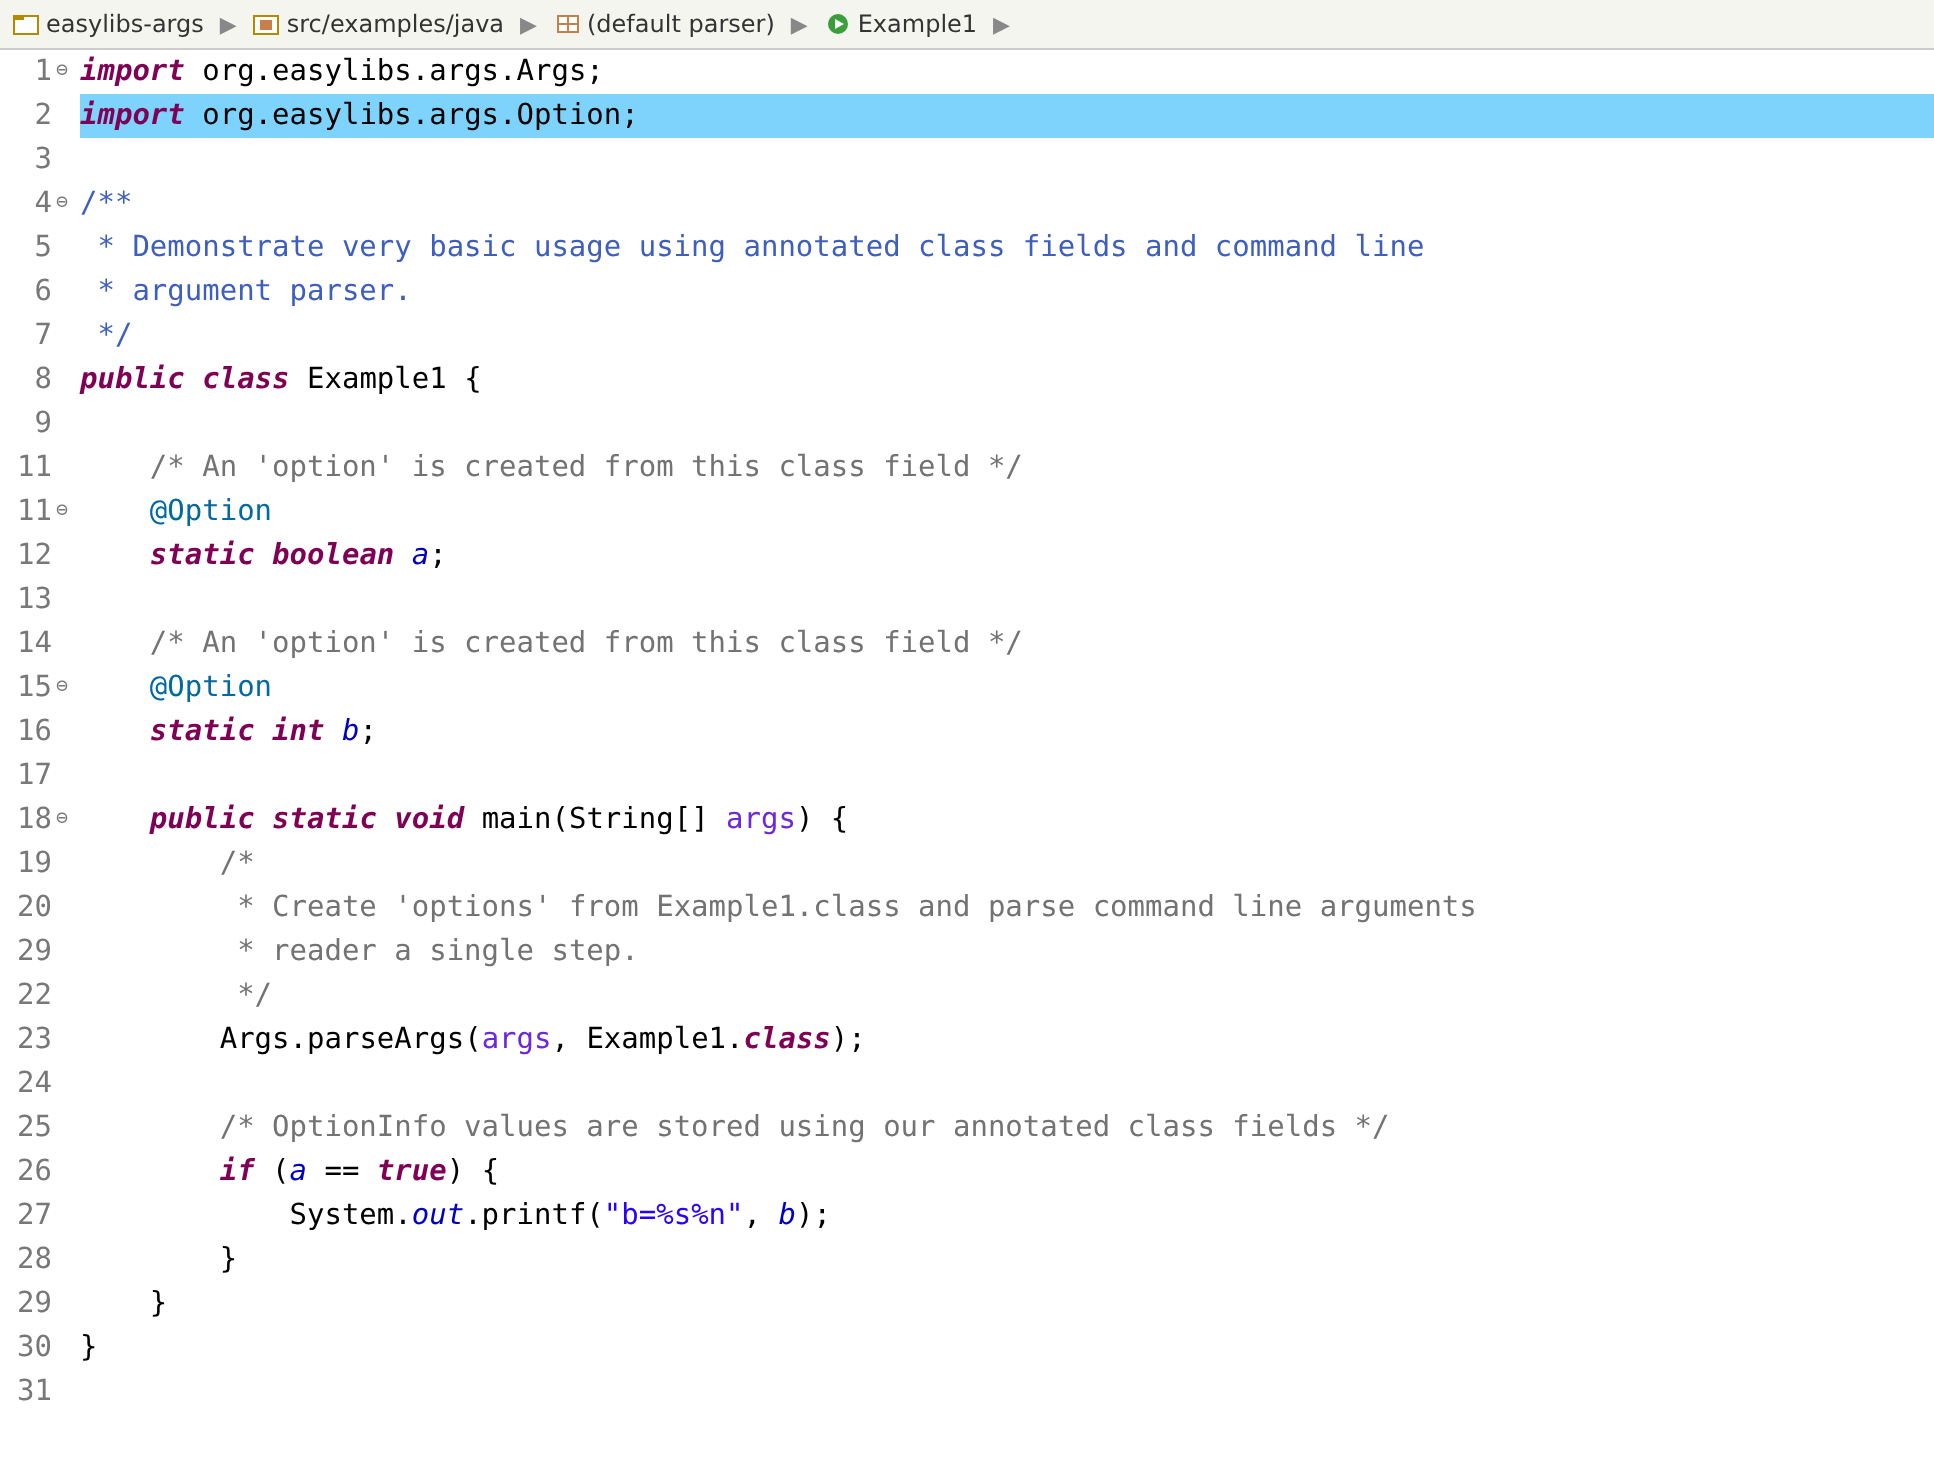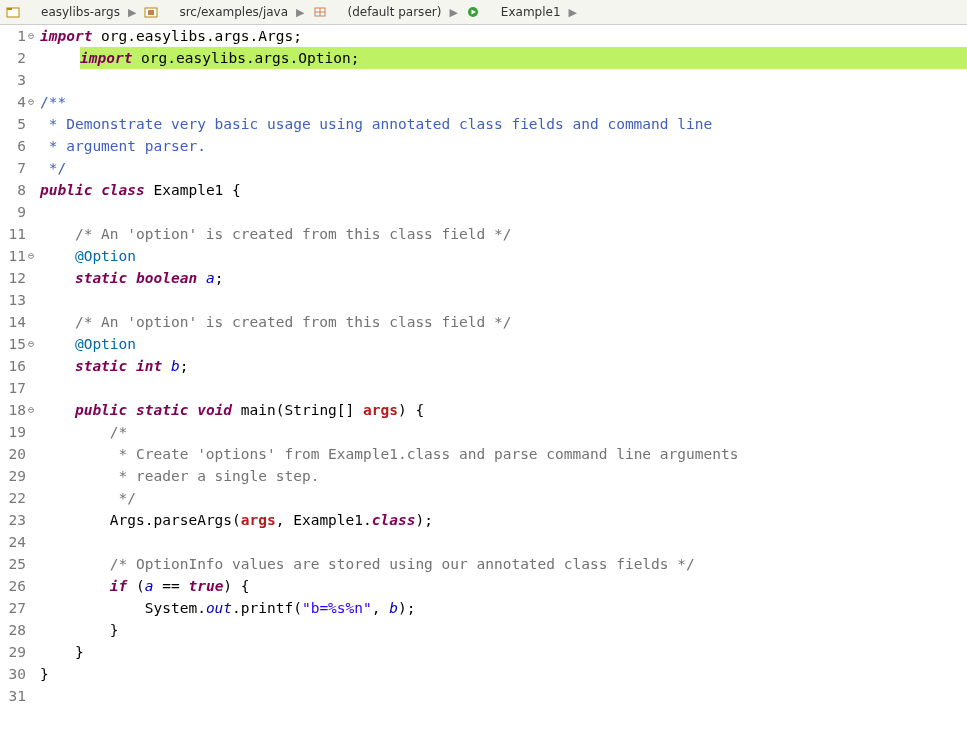--- a/index.html
+++ b/index.html
@@ -23,21 +23,21 @@
     height: 20px;
   }
   .breadcrumb .chev {
     color: #888;
     padding: 0 4px;
     font-size: 11px;
   }
   .breadcrumb .crumb {
     display: inline-flex;
     align-items: flex-start;
-    gap: 21px;
+    gap: 3px;
     cursor: pointer;
   }
   .breadcrumb svg {
     flex-shrink: 0;
   }
   .editor {
     display: flex;
     font-size: 14.5px;
     line-height: 22px;
   }
@@ -65,31 +65,30 @@
   }
   .code {
     flex: 1;
     white-space: pre;
     padding-left: 2px;
   }
   .code .line {
     height: 22px;
   }
   .code .line.hl {
-    background: #bef264;
-    margin-left: 40px;
+    background: #7dd3fc;
   }
   .kw { color: #7f0055; font-weight: bold; font-style: italic; }       
   .jd { color: #3f5fbf; }                           
   .cm { color: #737373; }                           
   .an { color: #0369a1; }                           
   .str{ color: #2a00ff; }                           
   .sf { color: #0000c0; font-style: italic; }       
   .sm { color: #000000; }       
-  .par{ color: #b91c1c; font-weight: bold; }                           
+  .par{ color: #6d28d9; }                           
   .base{ color: #000; text-align: center; }
 </style>
 </head>
 <body>
 
 <div class="breadcrumb">
   <span class="crumb">
     <svg width="14" height="14" viewBox="0 0 14 14">
         <rect x="1" y="3" width="12" height="9" fill="#fff" stroke="#b58900"></rect>
         <rect x="1" y="3" width="5" height="2" fill="#b58900"></rect>

